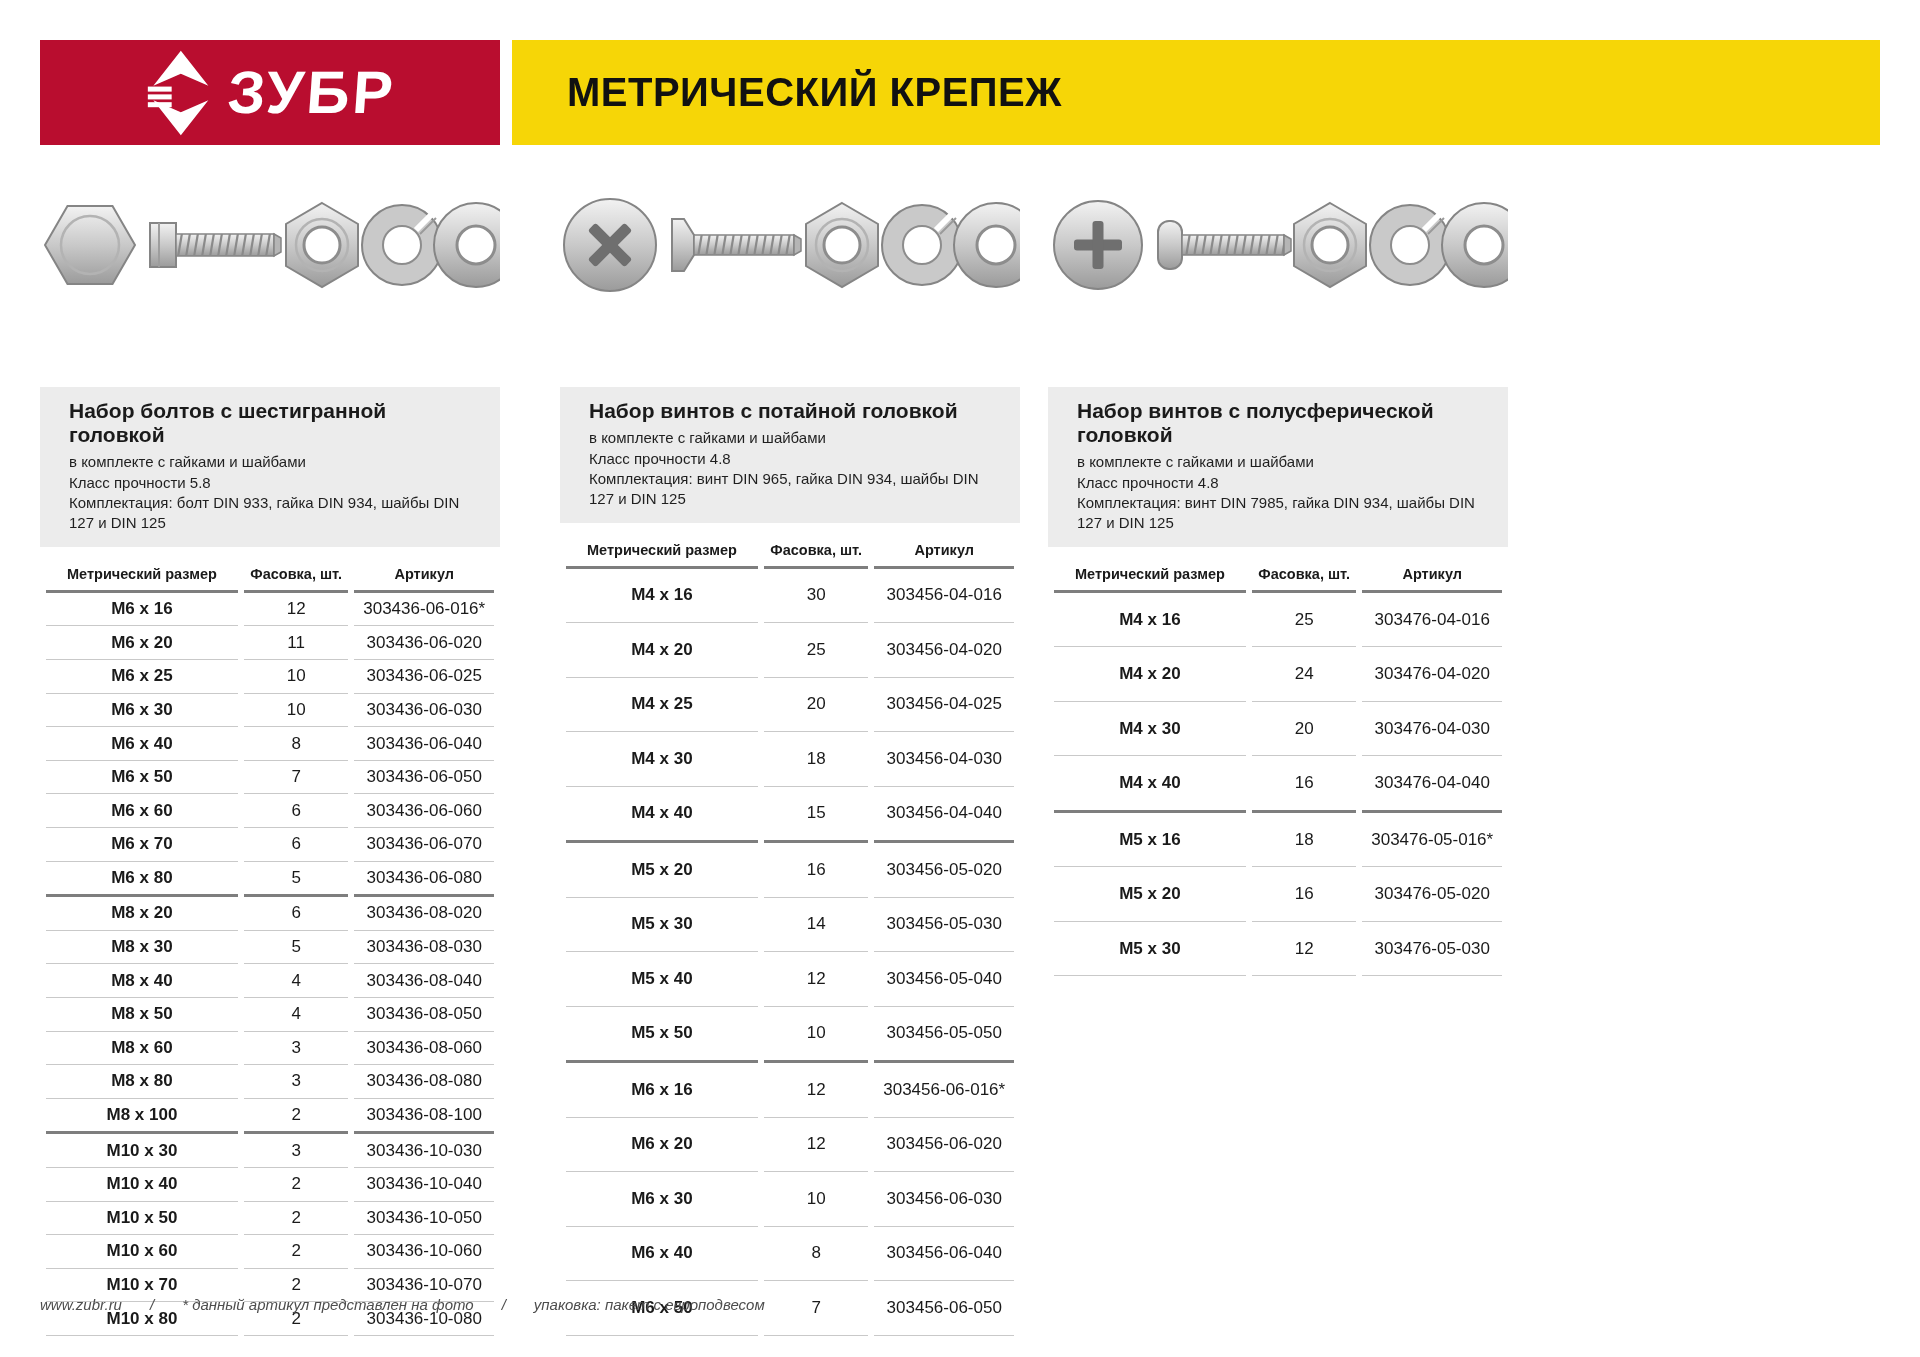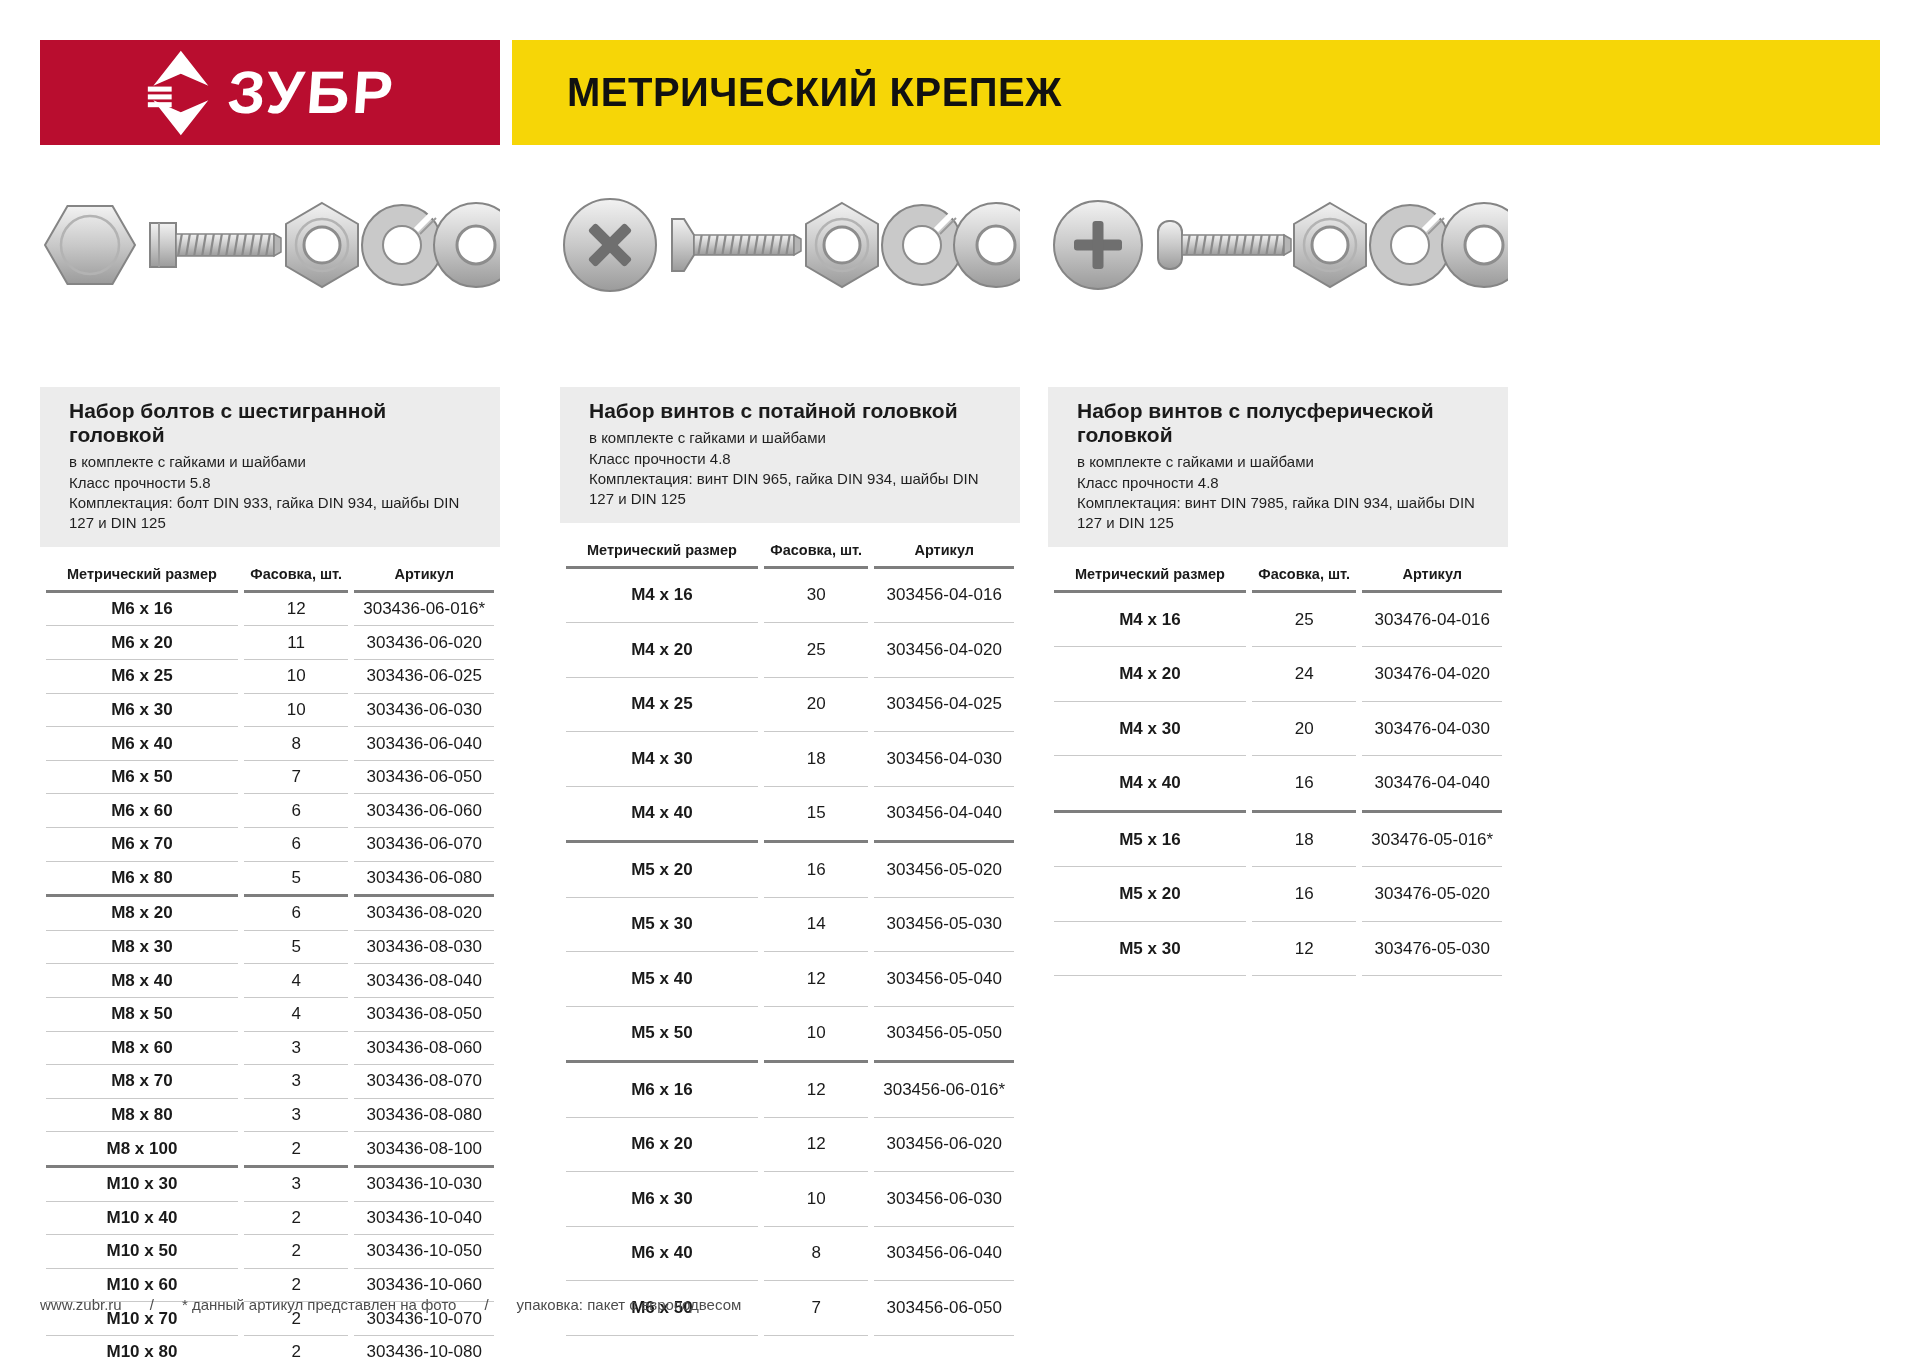--- a/index.html
+++ b/index.html
@@ -41,21 +41,21 @@
   td{
     text-align:center;border-bottom:1px solid #c9c9c9;font-size:17px;
   }
   td:first-child{font-weight:bold;}
   .rows-compact td{height:30.6px;}
   .rows-tall td{height:51.5px;}
   tr.group-end td{border-bottom:3px solid #7e7e7e;}
   
   .footer{
     position:absolute;left:40px;top:1296px;display:flex;align-items:center;gap:28px;
-    font-size:15px;color:#4d4d4d;
+    font-size:15px;color:#4d4d4d;font-style:italic;
   }
   .footer a{color:#4d4d4d;text-decoration:none;}
   .hiddefs{position:absolute;width:0;height:0;}
 </style>
 </head>
 <body>
 
 <svg class="hiddefs" aria-hidden="true">
   <defs>
     <linearGradient id="met" x1="0" y1="0" x2="0" y2="1">
@@ -196,25 +196,20 @@
           <td>M8 x 50</td>
           <td>4</td>
           <td>303436-08-050</td>
         </tr>
         <tr>
           <td>M8 x 60</td>
           <td>3</td>
           <td>303436-08-060</td>
         </tr>
         <tr>
-          <td>M8 x 70</td>
-          <td>3</td>
-          <td>303436-08-070</td>
-        </tr>
-        <tr>
           <td>M8 x 80</td>
           <td>3</td>
           <td>303436-08-080</td>
         </tr>
         <tr class="group-end">
           <td>M8 x 100</td>
           <td>2</td>
           <td>303436-08-100</td>
         </tr>
         <tr>

